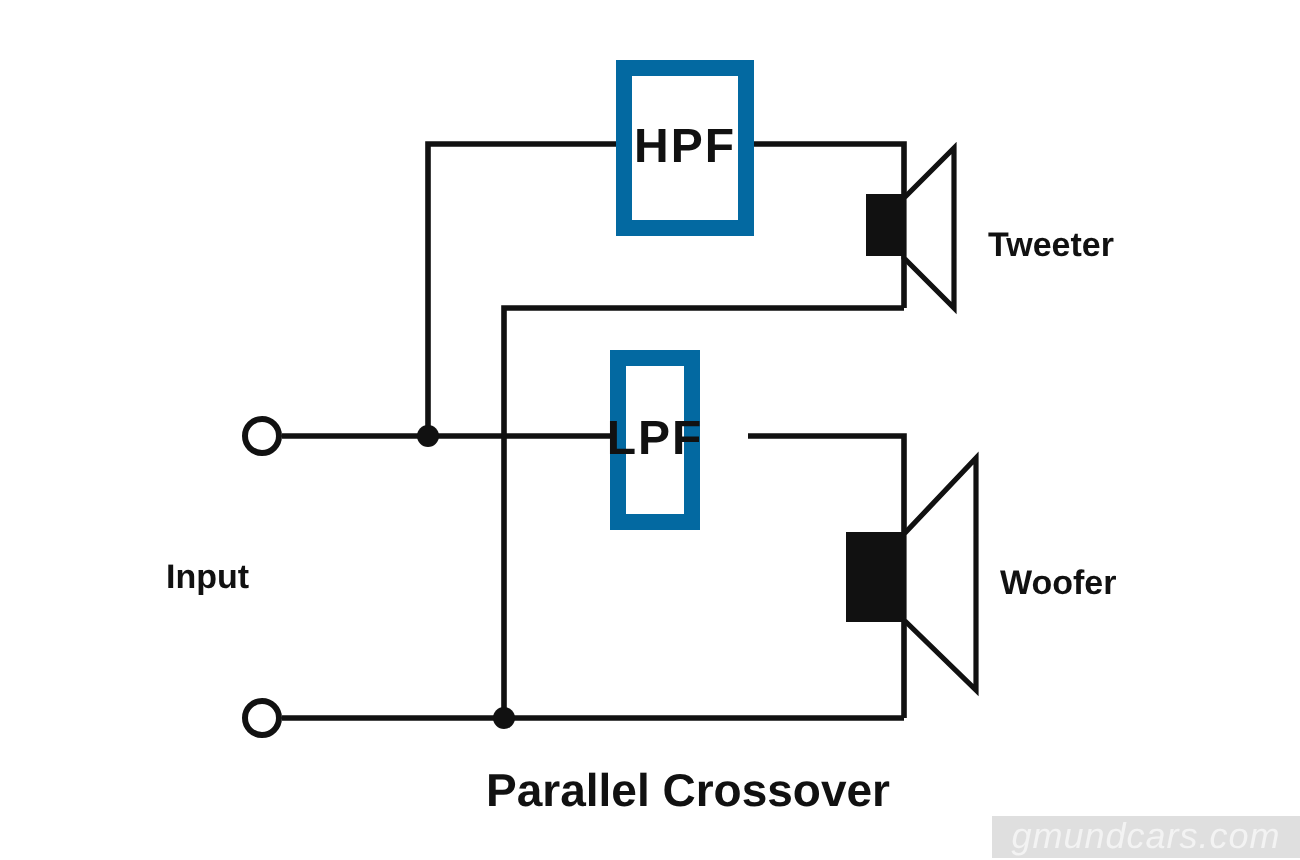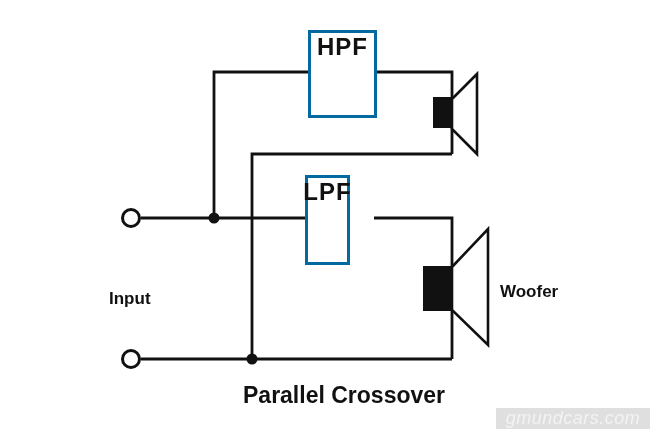--- a/index.html
+++ b/index.html
@@ -18,40 +18,40 @@
   .wiring-svg {
     position: absolute;
     left: 0;
     top: 0;
     width: 650px;
     height: 430px;
   }
   .block {
     position: absolute;
     box-sizing: border-box;
-    border: 3px solid #0369a1;
+    border: 8px solid #0369a1;
     background: #ffffff;
     display: flex;
-    align-items: flex-start;
+    align-items: center;
     justify-content: center;
     font-weight: bold;
     font-size: 24px;
     letter-spacing: 1px;
     color: #111111;
   }
   .block-hpf { left: 308px; top: 30px; width: 69px; height: 88px; }
   .block-lpf { left: 305px; top: 175px; width: 45px; height: 90px; }
   .label {
     position: absolute;
     color: #111111;
     font-weight: bold;
     font-size: 17px;
     white-space: nowrap;
   }
-  .label-input   { left: 109px;  top: 279px; margin-top: 10px; }
+  .label-input   { left: 83px;  top: 279px; }
   .label-tweeter { left: 494px; top: 113px; }
   .label-woofer  { left: 500px; top: 282px; }
   .label-caption { left: 243px; top: 382px; font-size: 23px; }
   .watermark {
     position: absolute;
     left: 496px;
     top: 408px;
     width: 154px;
     height: 21px;
     background: #dfdfdf;
@@ -105,20 +105,21 @@
   </svg>
 
   <div class="block block-hpf">
     <span>HPF</span>
   </div>
   <div class="block block-lpf">
     <span>LPF</span>
   </div>
 
   <div class="label label-input">Input</div>
+  <div class="label label-tweeter">Tweeter</div>
   <div class="label label-woofer">Woofer</div>
   <div class="label label-caption">Parallel Crossover</div>
 
   <div class="watermark">
     <span>gmundcars.com</span>
   </div>
 
 </div>
 
 </body></html>

